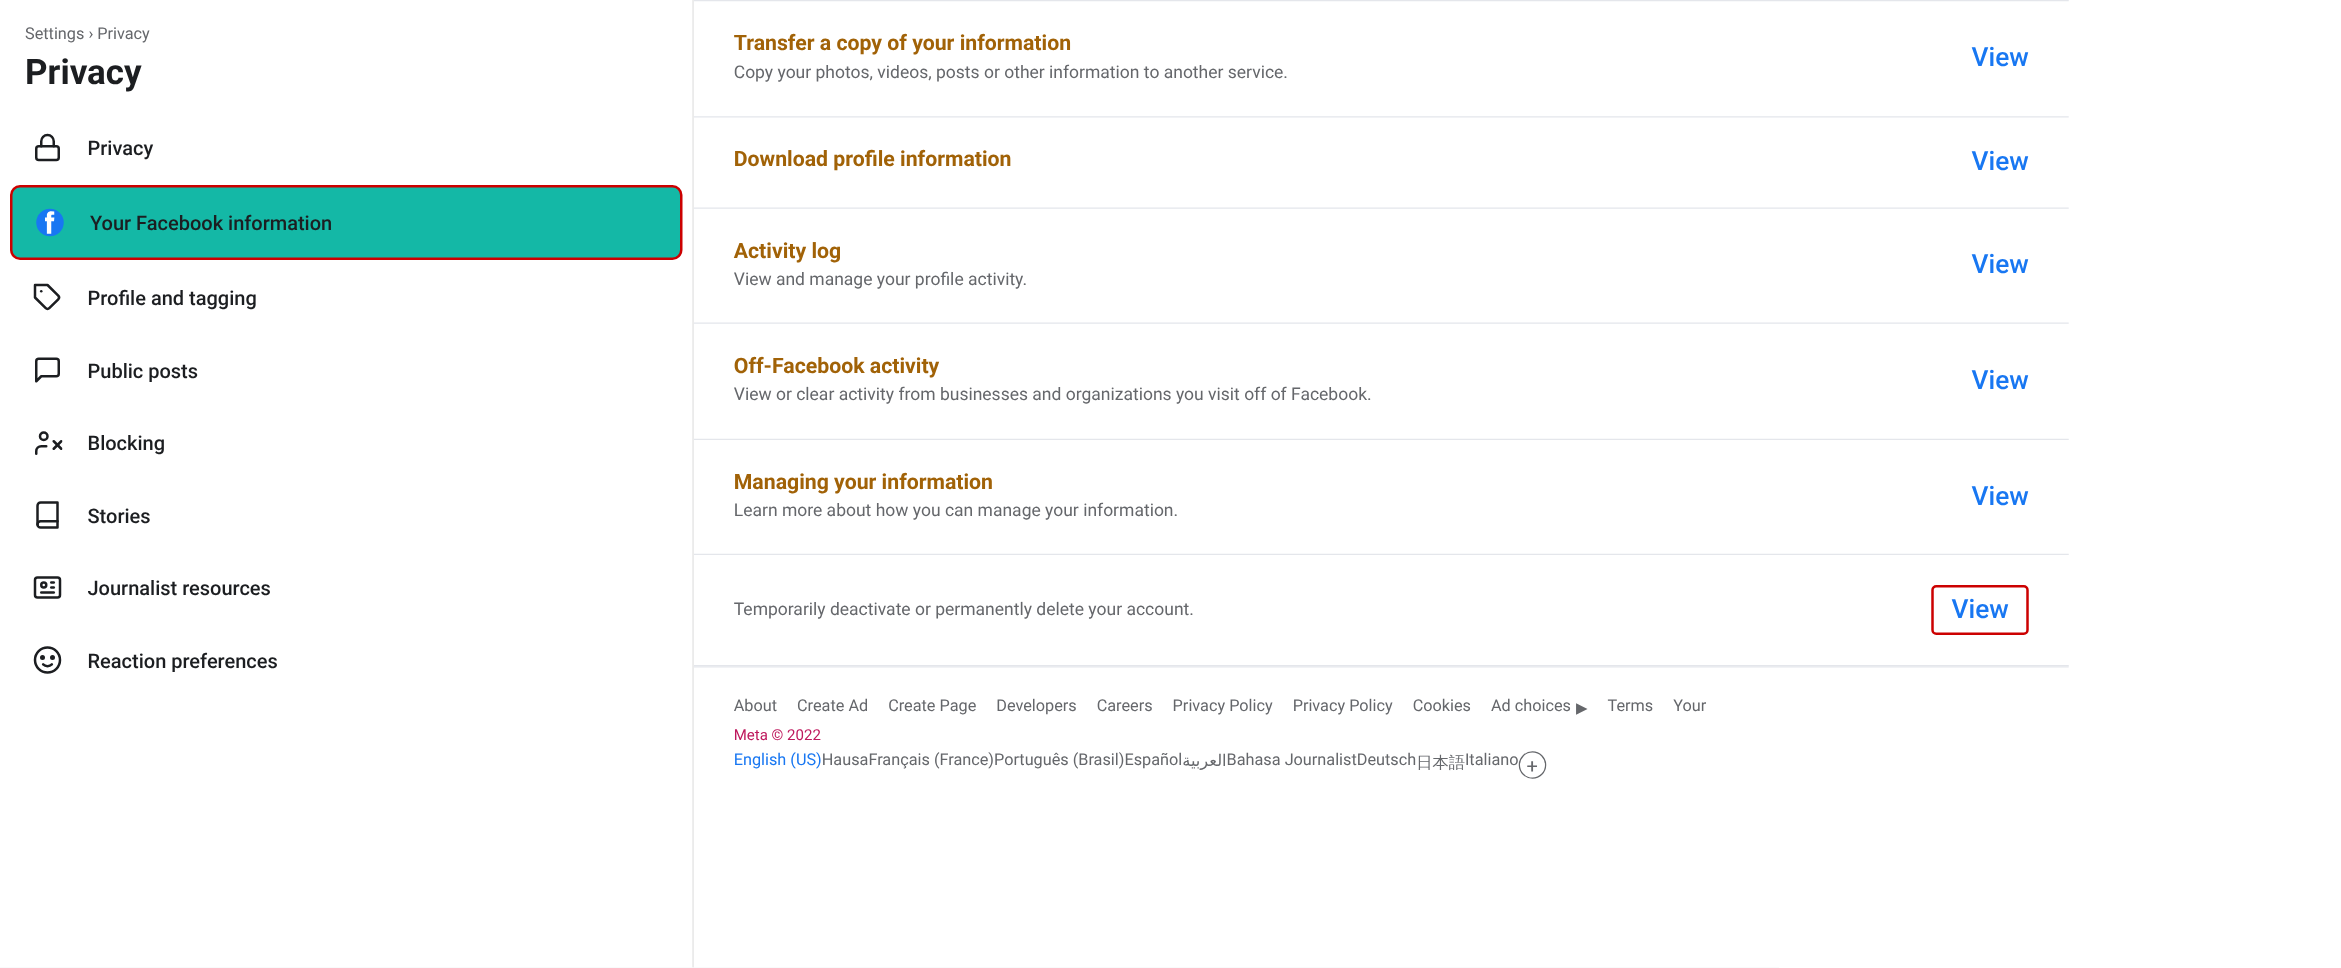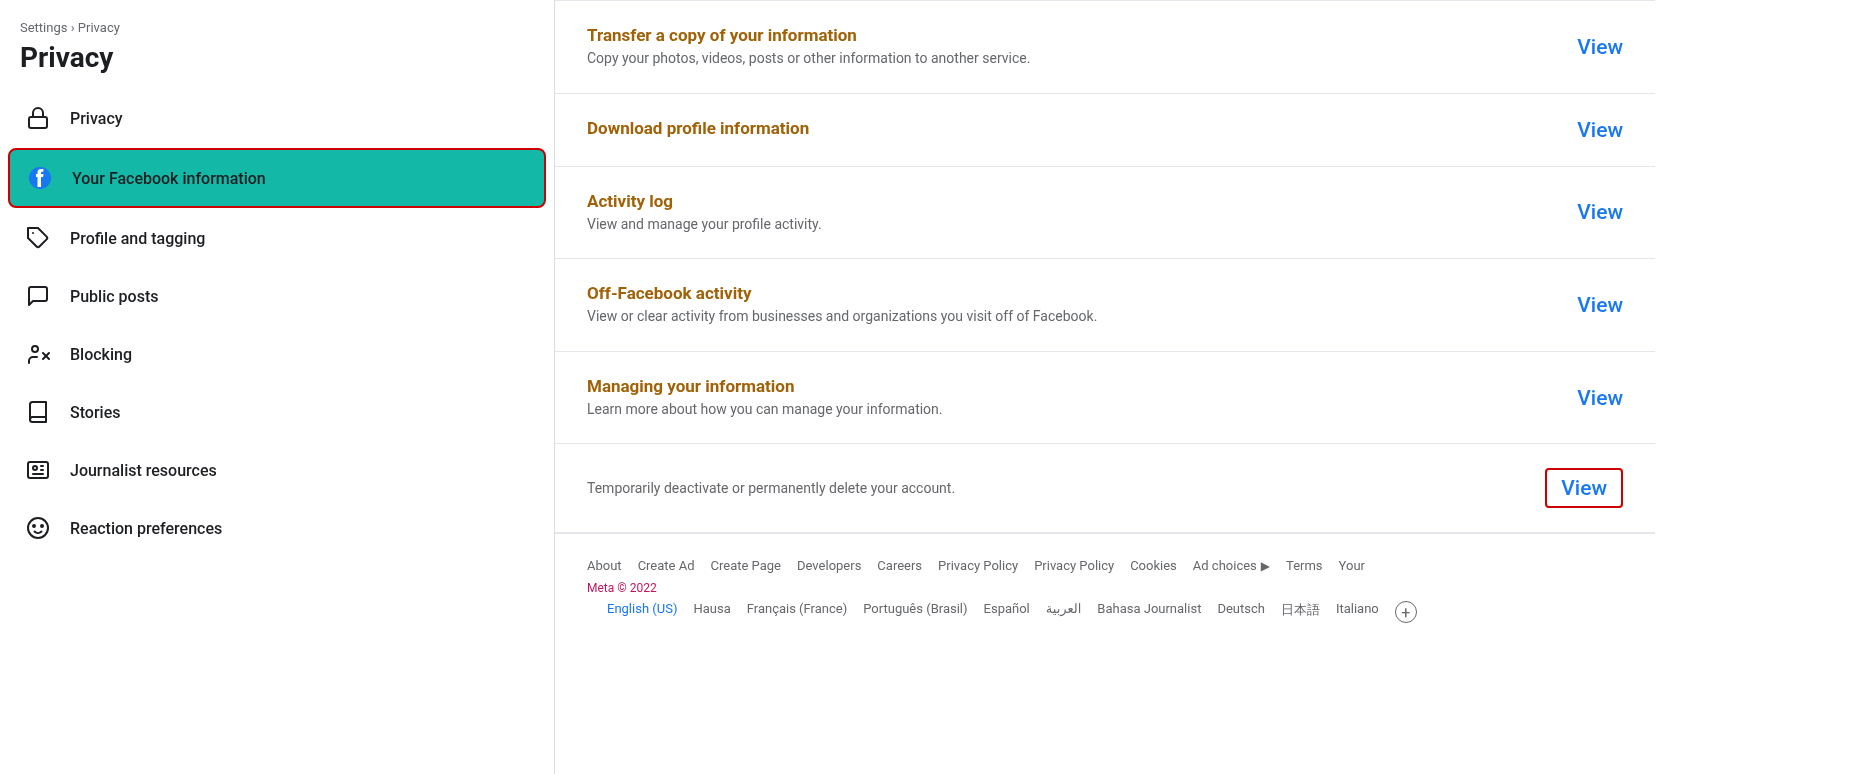--- a/index.html
+++ b/index.html
@@ -28,21 +28,21 @@
     .section-title { font-size: 17px; font-weight: 700; color: #a16207; margin-bottom: 4px; }
     .section-desc { font-size: 14px; color: #65676b; line-height: 1.4; max-width: 600px; }
     .view-link { color: #1877f2; font-size: 21px; font-weight: 500; text-decoration: none; cursor: pointer; white-space: nowrap; padding-left: 20px; }
     .view-link.highlighted { border: 2px solid #cc0000; padding: 6px 14px; border-radius: 4px; }
 
     
     .footer { padding: 24px 32px; border-top: 1px solid #e4e6eb; }
     .footer-links { display: flex; flex-wrap: wrap; gap: 8px 16px; margin-bottom: 8px; }
     .footer-link { font-size: 13px; color: #65676b; text-decoration: none; cursor: pointer; }
     .footer-copyright { font-size: 12px; color: #be185d; margin-bottom: 6px; }
-    .footer-languages { display: flex; flex-wrap: wrap; gap: 6px 16px; margin-left: 20px; }
+    .footer-languages { display: flex; flex-wrap: wrap; gap: 6px 0; }
     .footer-lang { font-size: 13px; color: #65676b; cursor: pointer; }
     .footer-lang.active { color: #1877f2; }
     .add-lang { display: inline-flex; align-items: center; justify-content: center; width: 22px; height: 22px; border: 1px solid #65676b; border-radius: 50%; font-size: 16px; color: #65676b; cursor: pointer; }
   </style>
 </head>
 <body>
 
 <div class="layout">
 
   <div class="sidebar">

